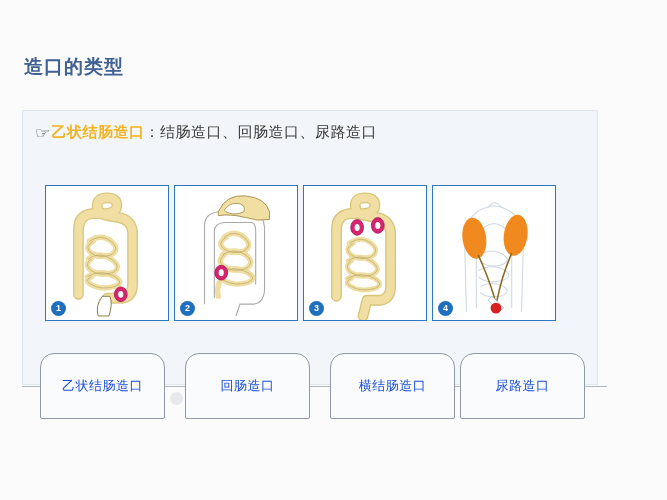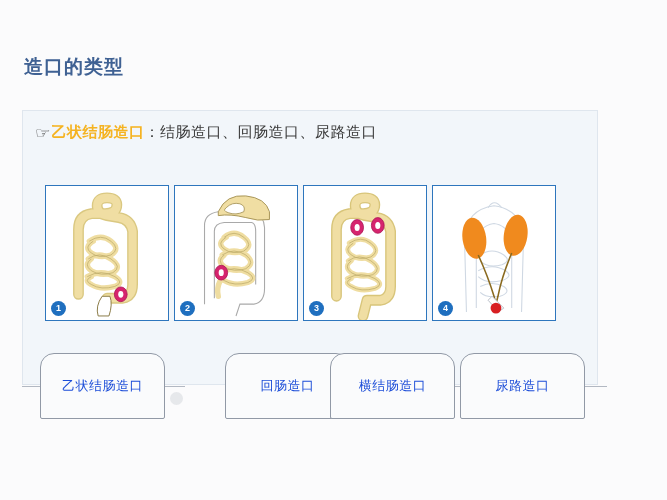--- a/index.html
+++ b/index.html
@@ -136,21 +136,21 @@
     box-sizing: border-box;
     display: flex;
     align-items: center;
     justify-content: center;
     font-size: 13px;
     color: #1d4ed8;
     letter-spacing: 0.5px;
     white-space: nowrap;
   }
   .lb0 { left: 0px; }
-  .lb1 { left: 145px; margin-left: 40px; }
+  .lb1 { left: 145px; }
   .lb2 { left: 290px; text-align: right; }
   .lb3 { left: 420px; }
 
   .connector {
     position: absolute;
     top: 33px;
     height: 1px;
     background: #b2b8c2;
   }
   .c-left  { left: -18px; width: 18px; }

